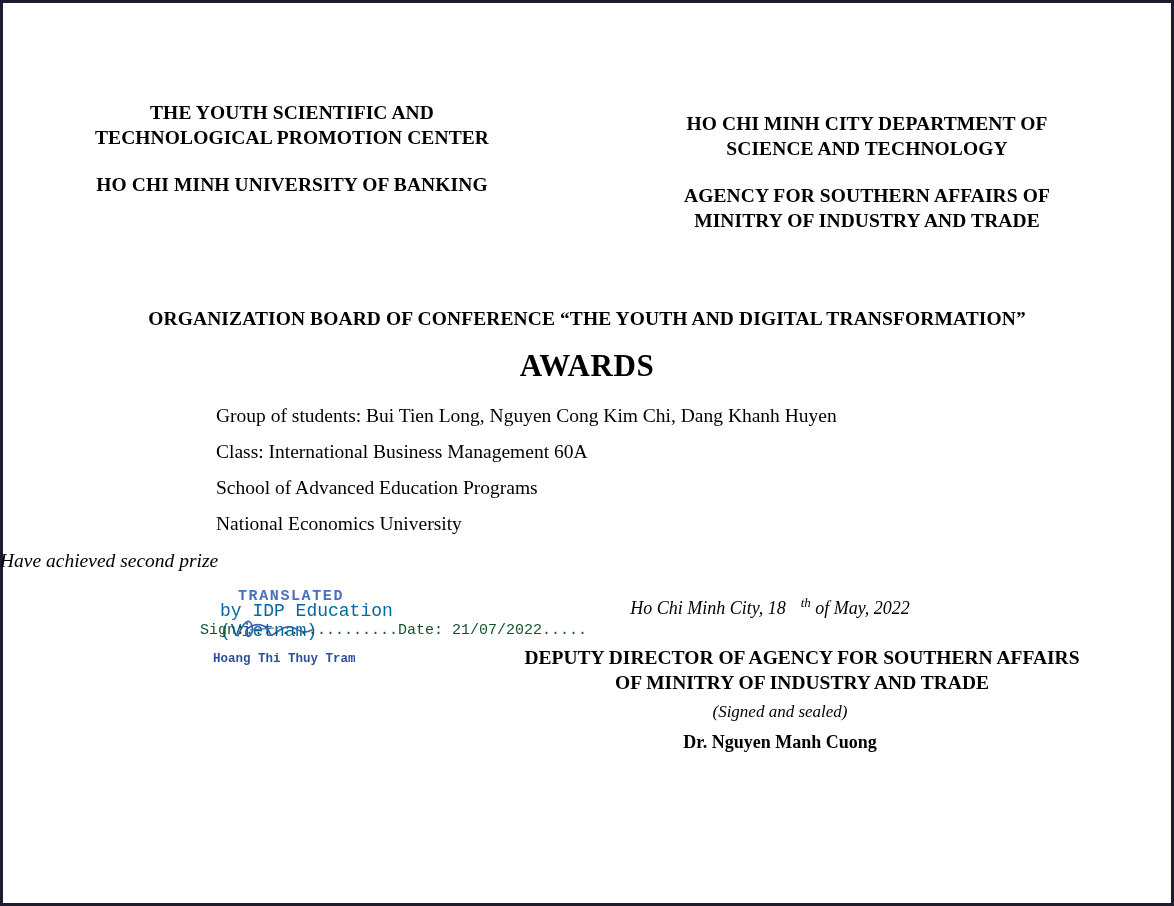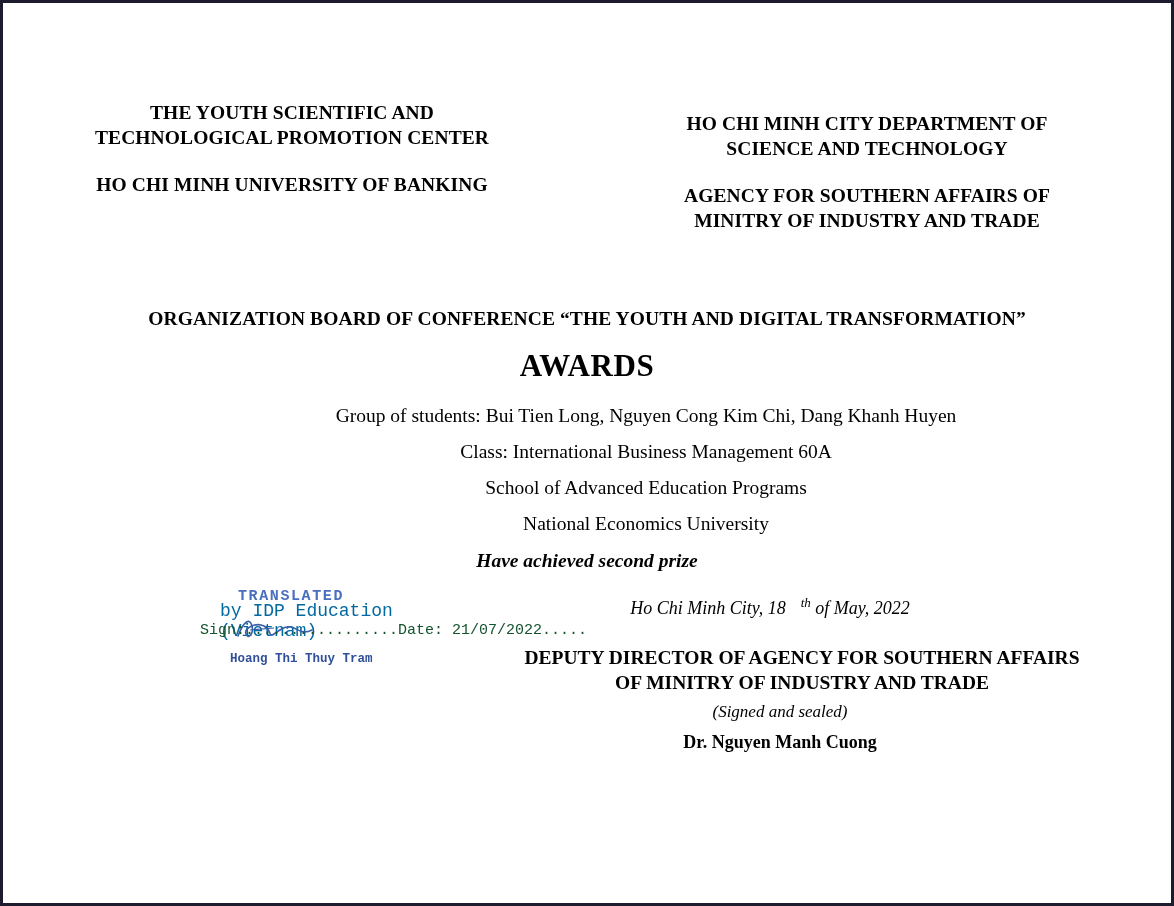--- a/index.html
+++ b/index.html
@@ -100,35 +100,33 @@
     font-size: 31px;
     letter-spacing: 0.6px;
   }
 
   
   .body-lines {
     position: absolute;
     top: 398px;
     left: 216px;
     width: 860px;
-    text-align: center;
   }
   .body-line {
     font-size: 19.5px;
     line-height: 36px;
     white-space: nowrap;
   }
 
   .achieved {
     position: absolute;
     top: 550px;
     left: 0;
     width: 1174px;
-    text-align: center;
-    font-weight: bold;
+    font-weight: normal;
     font-style: italic;
     font-size: 19.5px;
   }
 
   .place-date {
     position: absolute;
     top: 595px;
     left: 420px;
     width: 700px;
     text-align: center;
@@ -201,21 +199,21 @@
     top: 34px; left: 0px;
     font-size: 15px;
     color: #14532d;
     white-space: nowrap;
   }
   .stamp-dots {
     letter-spacing: 0px;
   }
   .stamp-name {
     position: absolute;
-    top: 64px; left: 30px;
+    top: 64px; left: 13px;
     font-size: 12.5px;
     font-weight: bold;
     color: #2f4f9b;
     white-space: nowrap;
   }
   .stamp-scribble {
     position: absolute;
     top: 26px;
     left: 30px;
     width: 90px;

